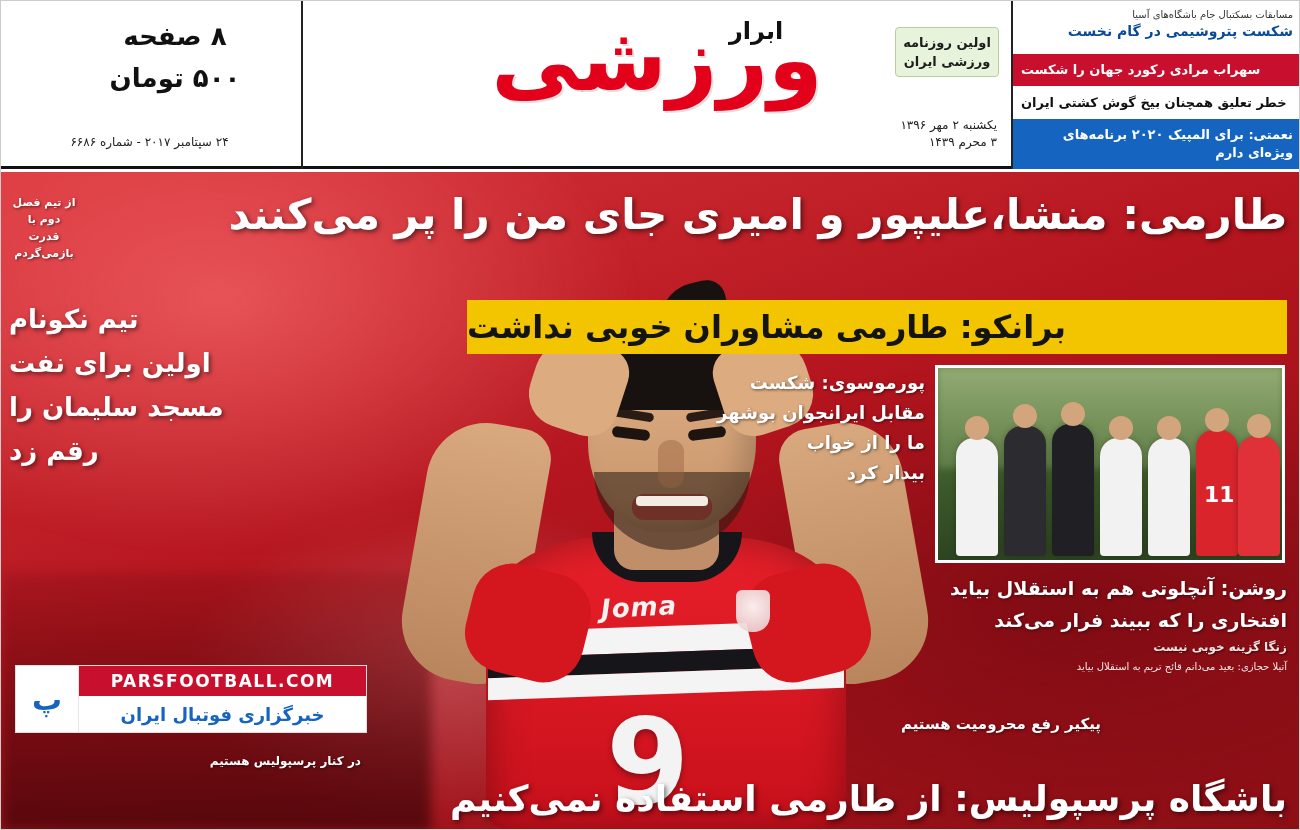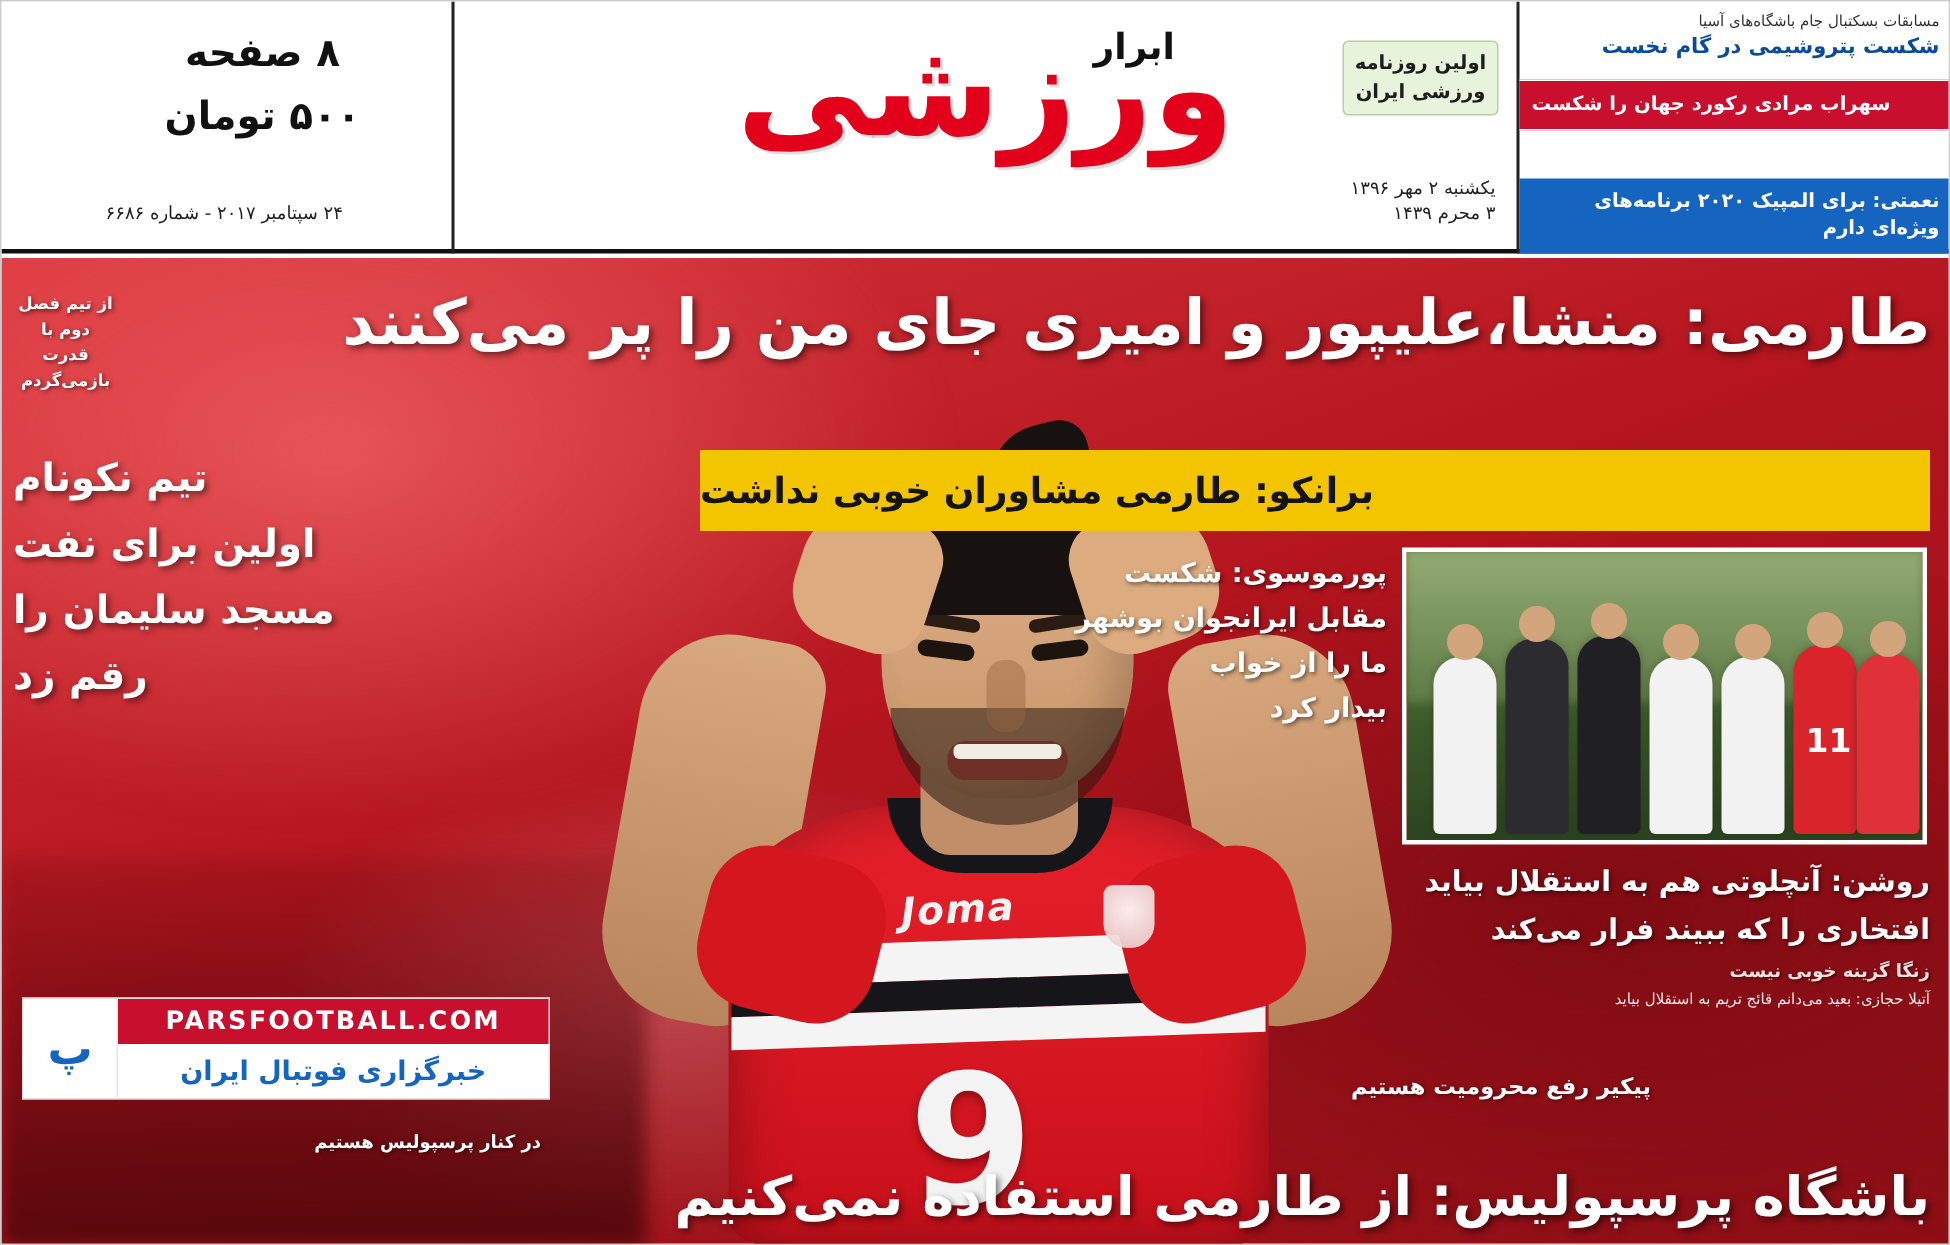--- a/index.html
+++ b/index.html
@@ -454,21 +454,21 @@
     right: 14px; top: 128px;
     width: 820px; height: 54px;
     background: #f3c400;
     display: flex;
     align-items: center;
     justify-content: flex-end;
     padding-right: 16px;
     box-sizing: border-box;
   }
   .yellow-bar span {
-    font-size: 24px;
+    font-size: 32px;
     font-weight: bold;
     color: #141414;
     direction: rtl;
     line-height: 40px;
     white-space: nowrap;
   }
   
   .left-col {
     position: absolute;
     left: 8px; top: 125px;
@@ -700,20 +700,23 @@
       </div>
     </div>
 
     <div class="newsstrip">
       <div class="ns-row ns1">
         <div class="ns-kicker">مسابقات بسکتبال جام باشگاه‌های آسیا</div>
         <div class="ns-head">شکست پتروشیمی در گام نخست</div>
       </div>
       <div class="ns-row ns2">
         <div class="ns-sub">سهراب مرادی رکورد جهان را شکست</div>
+      </div>
+      <div class="ns-row ns3">
+        <div class="ns-sub">خطر تعلیق همچنان بیخ گوش کشتی ایران</div>
       </div>
       <div class="ns-row ns4">
         <div class="ns-sub">نعمتی: برای المپیک ۲۰۲۰ برنامه‌های ویژه‌ای دارم</div>
       </div>
     </div>
   </div>
 
   <div class="cover">
 
     <div class="bg-blur-1"></div>

